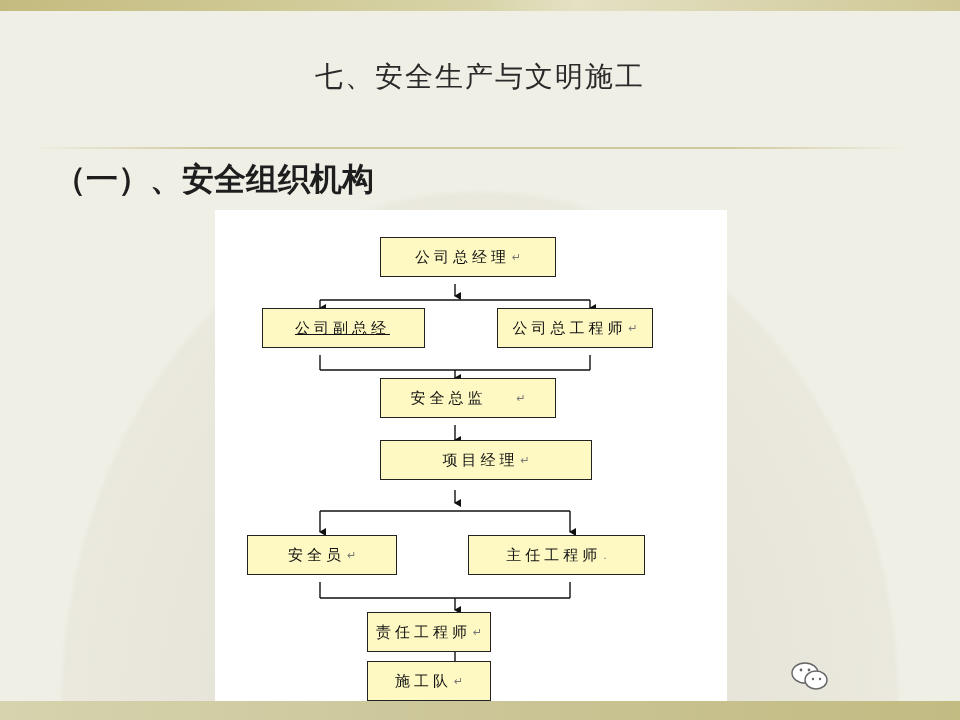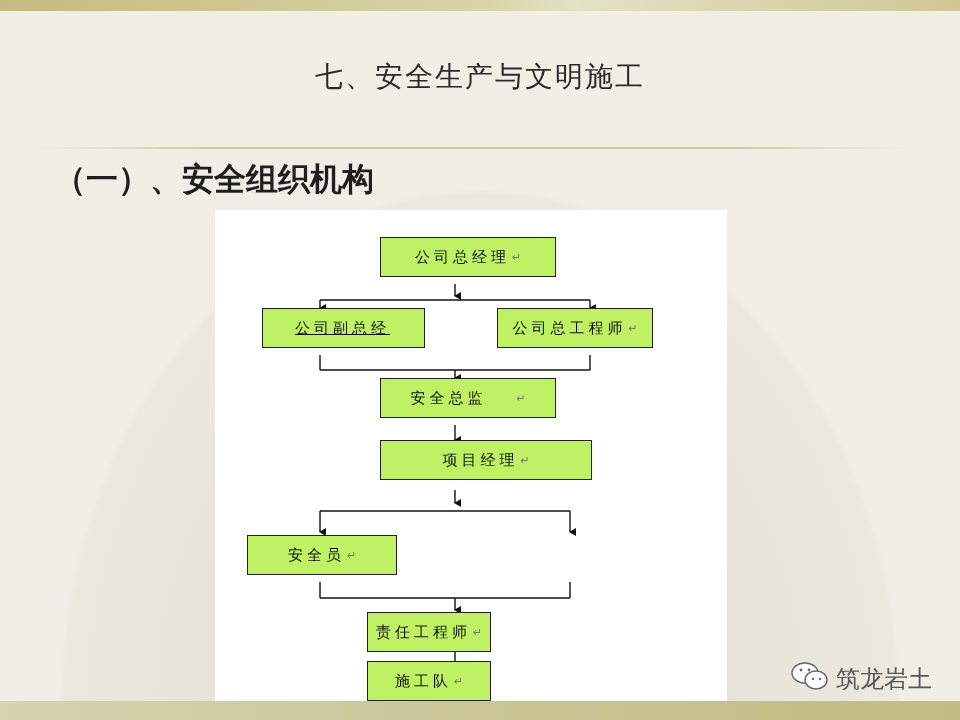--- a/index.html
+++ b/index.html
@@ -4,21 +4,21 @@
 <style>
   html,body{margin:0;padding:0;}
   body{width:960px;height:720px;position:relative;overflow:hidden;background:#f0efe6;font-family:"DejaVu Sans",sans-serif;}
   .topband{position:absolute;left:0;top:0;width:960px;height:11px;background:linear-gradient(90deg,#c4bb7e,#d8d4a8 50%,#e4e1c4 60%,#cfc795);}
   .bottomband{position:absolute;left:0;top:701px;width:960px;height:19px;background:linear-gradient(90deg,#d6d3ae,#c9c393 60%,#c2bb82);}
   .fan{position:absolute;left:60px;top:190px;width:840px;height:520px;border-radius:420px 420px 0 0;background:radial-gradient(ellipse at 50% 100%, rgba(255,255,255,0) 30%, rgba(215,212,196,0.45) 31%, rgba(225,222,208,0.35) 70%, rgba(240,239,230,0) 71%);}
   .title{position:absolute;left:0;top:58px;width:960px;text-align:center;font-family:"DejaVu Serif",serif;font-size:28px;color:#2a2a2a;letter-spacing:2px;}
   .divider{position:absolute;left:30px;top:147px;width:880px;height:2px;background:linear-gradient(90deg,rgba(200,195,150,0),#cfcaa0 20%,#cfcaa0 80%,rgba(200,195,150,0));}
   .subtitle{position:absolute;left:54px;top:158px;font-family:"DejaVu Serif",serif;font-size:32px;color:#1e1e1e;font-weight:bold;}
   .chart{position:absolute;left:215px;top:210px;width:512px;height:510px;background:#ffffff;}
-  .box{position:absolute;border:1.5px solid #222;background:#bef264;box-sizing:border-box;display:flex;align-items:center;justify-content:center;font-size:15px;color:#111;letter-spacing:4px;font-family:"DejaVu Sans",sans-serif;}
+  .box{position:absolute;border:1.5px solid #222;background:#fef9c3;box-sizing:border-box;display:flex;align-items:center;justify-content:center;font-size:15px;color:#111;letter-spacing:4px;font-family:"DejaVu Sans",sans-serif;}
   .ret{color:#777;font-size:11px;letter-spacing:0;margin-left:2px;}
   svg.lines{position:absolute;left:0;top:0;}
   .watermark{position:absolute;left:790px;top:660px;display:flex;align-items:center;gap:6px;color:#555;font-size:24px;font-family:"DejaVu Sans",sans-serif;}
 </style>
 </head>
 <body>
 
 <div class="topband"></div>
 <div class="fan"></div>
 <div class="title">七、安全生产与文明施工</div>
@@ -77,20 +77,24 @@
       <span class="ret">↵</span>
   </div>
   <div class="box" style="left:165px;top:230px;width:212px;height:40px;">
     <span>项目经理</span>
       <span class="ret">↵</span>
   </div>
   <div class="box" style="left:32px;top:325px;width:150px;height:40px;font-family:Liberation Serif, serif;">
     <span>安全员</span>
       <span class="ret">↵</span>
   </div>
+  <div class="box" style="left:253px;top:325px;width:177px;height:40px;">
+    <span>主任工程师</span>
+      <span class="ret">.</span>
+  </div>
   <div class="box" style="left:152px;top:402px;width:124px;height:40px;">
     <span>责任工程师</span>
       <span class="ret">↵</span>
   </div>
   <div class="box" style="left:152px;top:439px;width:124px;height:40px;margin-top:12px;">
     <span>施工队</span>
       <span class="ret">↵</span>
   </div>
 </div>
 
@@ -100,14 +104,13 @@
   <span>
     <svg width="40" height="32" viewBox="0 0 40 32">
       <ellipse cx="15" cy="13" rx="13" ry="10" fill="#fff" stroke="#666" stroke-width="1.4"></ellipse>
       <ellipse cx="26" cy="20" rx="11" ry="9" fill="#fff" stroke="#666" stroke-width="1.4"></ellipse>
       <circle cx="11" cy="10" r="1.4" fill="#666"></circle>
         <circle cx="19" cy="10" r="1.4" fill="#666"></circle>
       <circle cx="23" cy="19" r="1.2" fill="#666"></circle>
         <circle cx="30" cy="19" r="1.2" fill="#666"></circle>
     </svg>
   </span>
-  <span>筑龙岩土</span>
 </div>
 
 </body></html>

